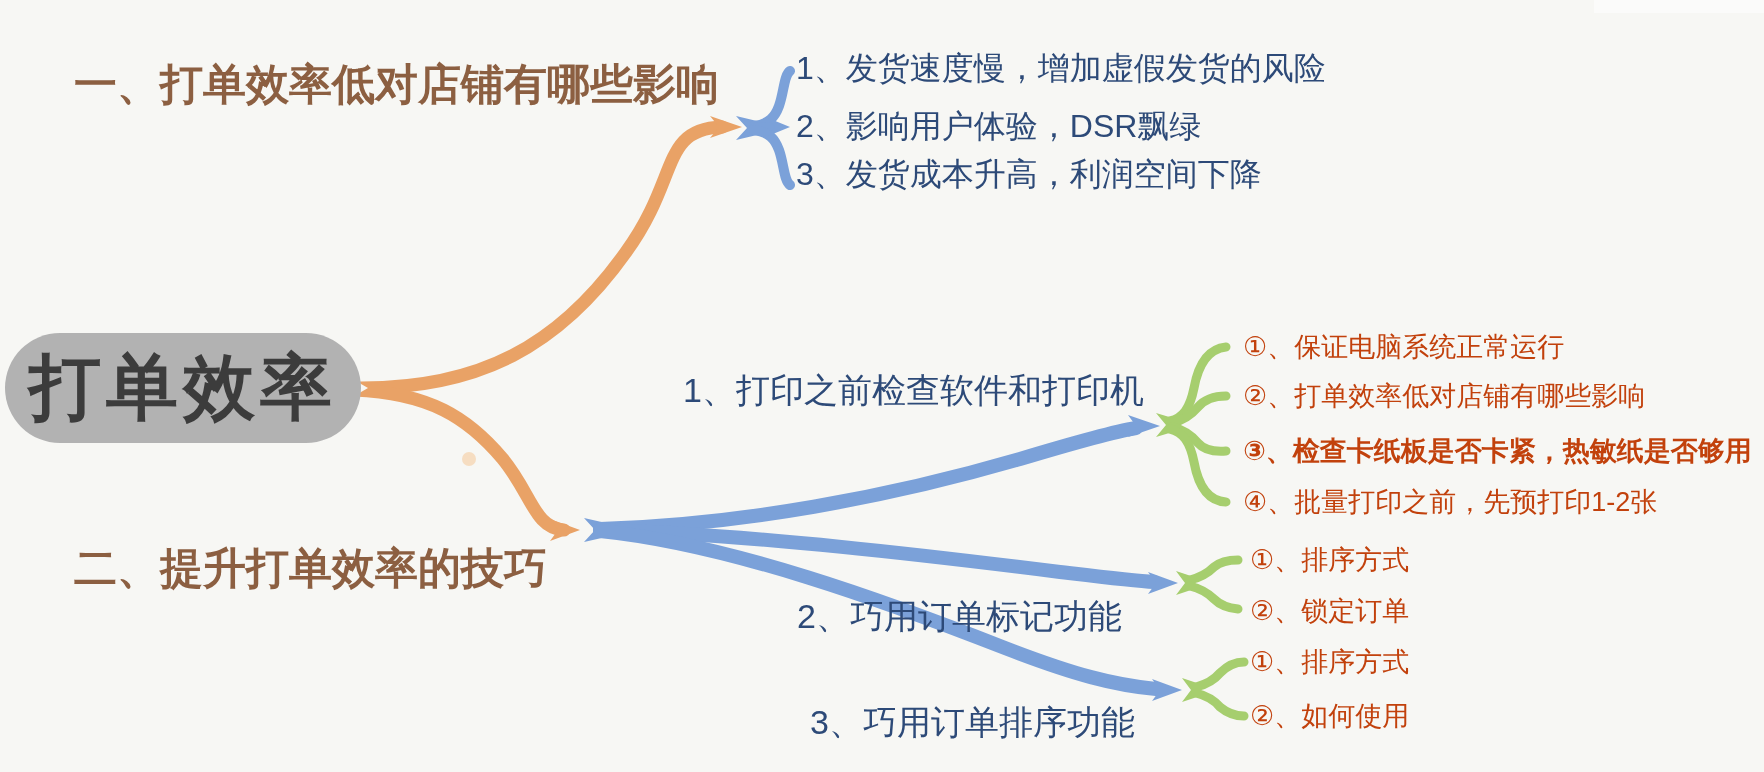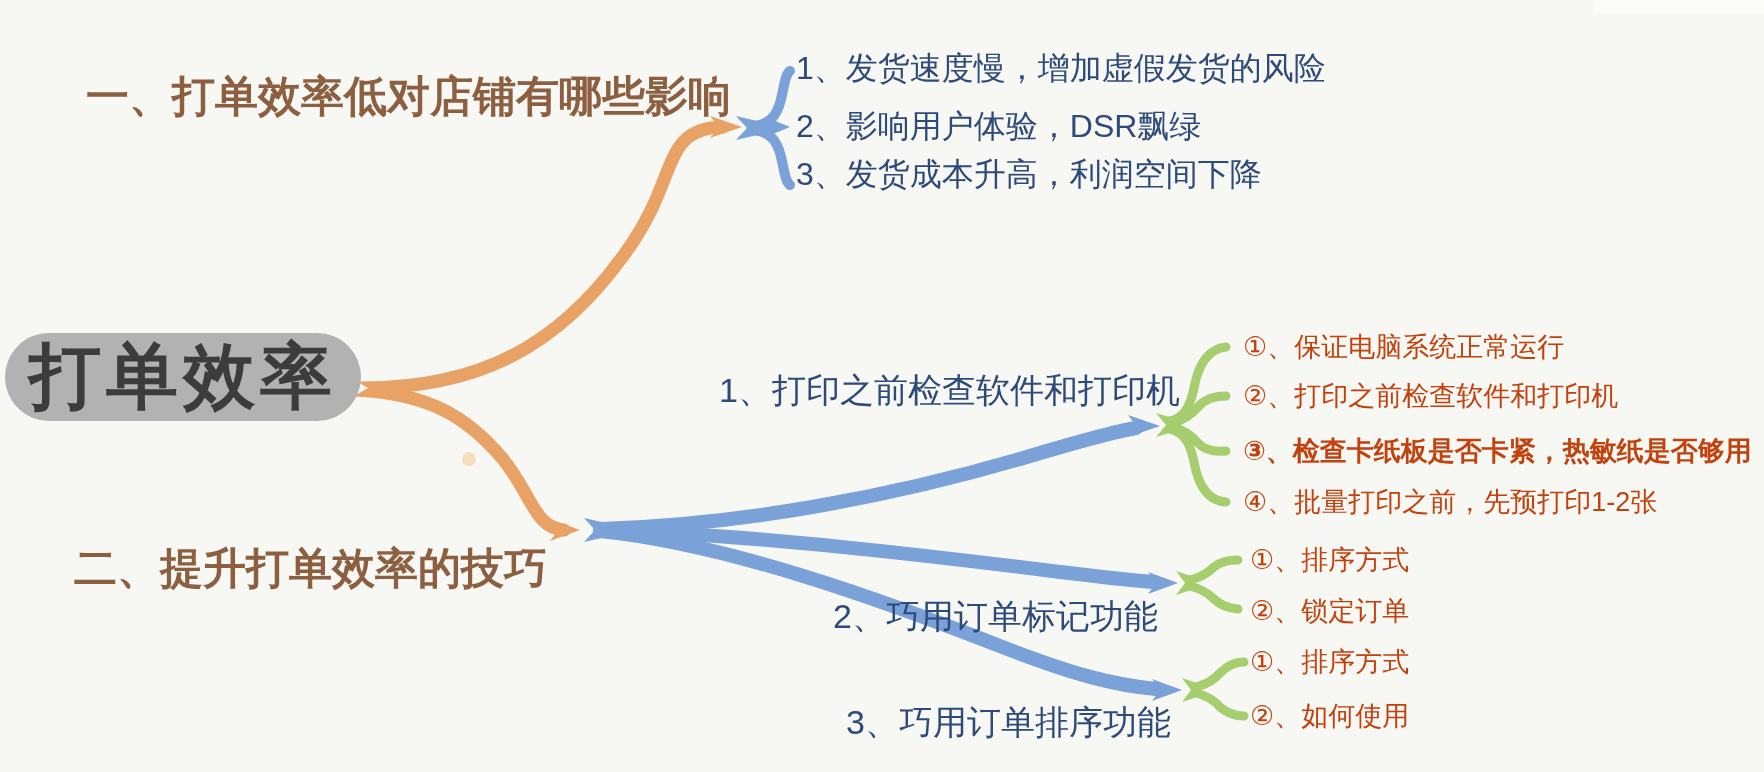--- a/index.html
+++ b/index.html
@@ -19,33 +19,33 @@
   }
   .label {
     position: absolute;
     line-height: 1.15;
     white-space: nowrap;
     cursor: default;
   }
   .central-topic {
     position: absolute;
     left: 5px; top: 333px;
-    width: 356px; height: 88px;
+    width: 356px; height: 110px;
     background: #b2b2b2;
     border-radius: 55px;
     display: flex; align-items: center; justify-content: center;
     font-size: 72px; font-weight: bold; color: #3c3c3c;
     letter-spacing: 5px;
   }
   .section-label {
     font-size: 43px; font-weight: 600; color: #8c5f41;
   }
   .blue-text { color: #2d4a78; }
   .child-row { font-size: 32px; }
-  .child-label { font-size: 34px; margin-left: 36px; }
+  .child-label { font-size: 34px; }
   .leaf-row { font-size: 27px; color: #c2410c; }
   .artifact {
     position: absolute; right: 0; top: 0;
     width: 170px; height: 13px;
     background: #fbfbfa;
   }
 </style>
 </head>
 <body>
 
@@ -98,33 +98,33 @@
 
     <polygon points="1182,678 1200,684 1200,696 1182,702 1191,690" fill="#a6ce6e"></polygon>
     <g stroke="#a6ce6e" stroke-width="9" fill="none" stroke-linecap="round">
       <path d="M 1196 687 C 1208 684 1215 679 1220 673 C 1226 667 1234 662 1244 662"></path>
       <path d="M 1196 693 C 1208 696 1215 701 1220 707 C 1226 712 1234 716 1244 716"></path>
     </g>
   </svg>
 
   <div class="central-topic">打单效率</div>
 
-  <div class="label section-label" style="left:74px; top:72px;margin-left:12px;">一、打单效率低对店铺有哪些影响</div>
+  <div class="label section-label" style="left:74px; top:60px;">一、打单效率低对店铺有哪些影响</div>
   <div class="label section-label" style="left:74px; top:544px;">二、提升打单效率的技巧</div>
 
   <div class="label blue-text child-row" style="left:796px; top:50px;">1、发货速度慢，增加虚假发货的风险</div>
   <div class="label blue-text child-row" style="left:796px; top:108px;">2、影响用户体验，DSR飘绿</div>
   <div class="label blue-text child-row" style="left:796px; top:156px;">3、发货成本升高，利润空间下降</div>
 
   <div class="label blue-text child-label" style="left:683px; top:371px;">1、打印之前检查软件和打印机</div>
   <div class="label blue-text child-label" style="left:797px; top:597px;">2、巧用订单标记功能</div>
   <div class="label blue-text child-label" style="left:810px; top:703px;">3、巧用订单排序功能</div>
 
   <div class="label leaf-row" style="left:1243px; top:332px;">①、保证电脑系统正常运行</div>
-  <div class="label leaf-row" style="left:1243px; top:381px;">②、打印之前检查软件和打印机</div>
+  <div class="label leaf-row" style="left:1243px; top:381px;">②、打单效率低对店铺有哪些影响</div>
   <div class="label leaf-row" style="left:1243px; top:436px;font-weight:bold;">③、检查卡纸板是否卡紧，热敏纸是否够用</div>
   <div class="label leaf-row" style="left:1243px; top:487px;">④、批量打印之前，先预打印1-2张</div>
 
   <div class="label leaf-row" style="left:1250px; top:545px;">①、排序方式</div>
   <div class="label leaf-row" style="left:1250px; top:596px;">②、锁定订单</div>
 
   <div class="label leaf-row" style="left:1250px; top:647px;">①、排序方式</div>
   <div class="label leaf-row" style="left:1250px; top:701px;">②、如何使用</div>
 
 </div>

